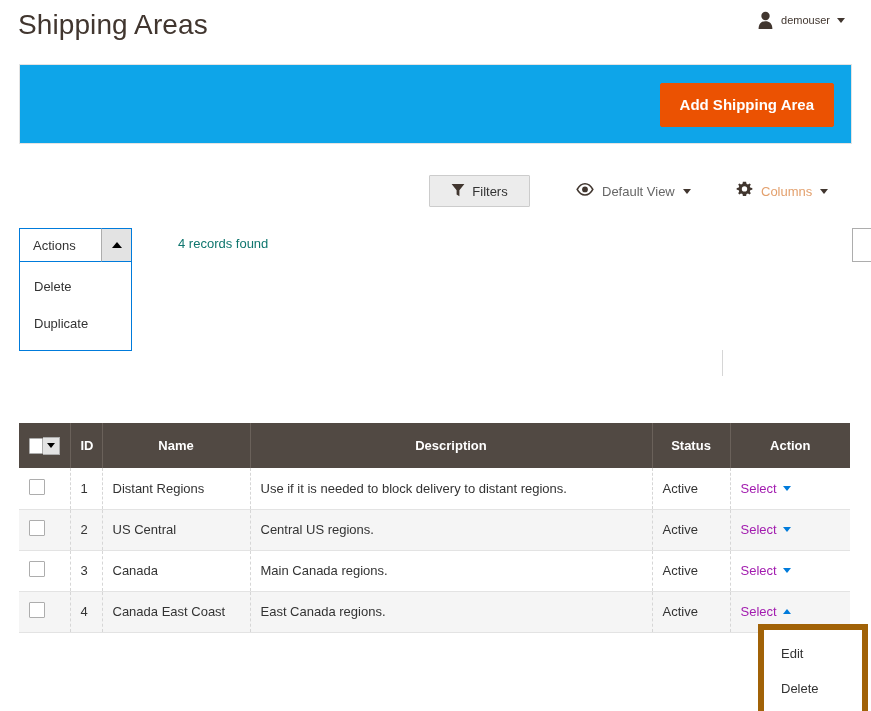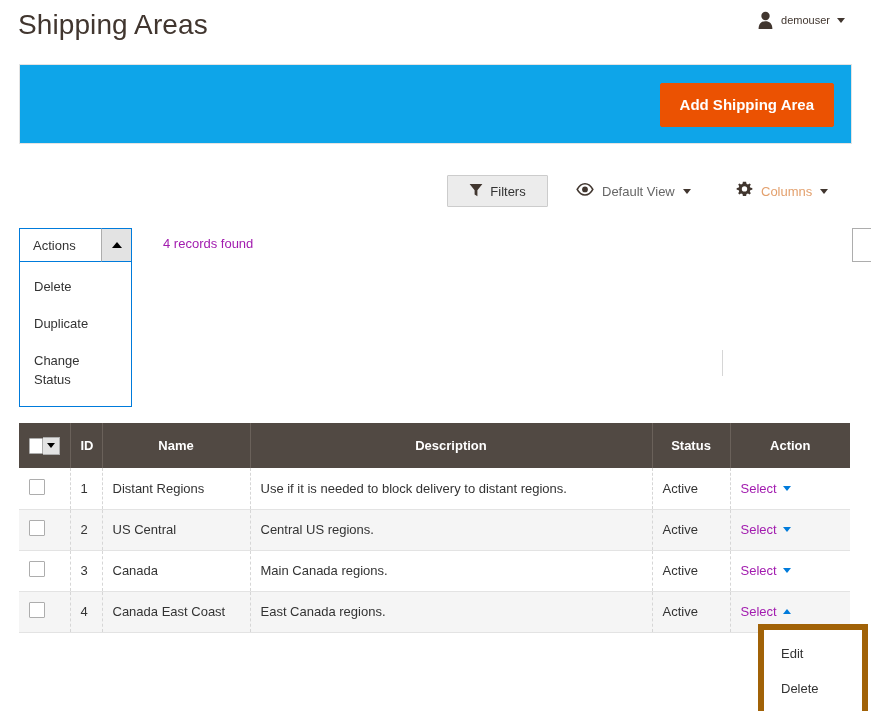--- a/index.html
+++ b/index.html
@@ -54,21 +54,21 @@
     font-family: "Liberation Sans", sans-serif;
     cursor: pointer; border-radius: 2px;
     line-height: 42px;
   }
 
   
   .grid-controls {
     position: absolute; left: 0; top: 172px; width: 871px; height: 38px;
   }
   .btn-filters {
-    position: absolute; left: 447px; top: 3px;
+    position: absolute; left: 429px; top: 3px;
     width: 101px; height: 32px;
     background: #ececec; border: 1px solid #cccccc;
     border-radius: 1px;
     display: flex; align-items: center; justify-content: center; gap: 7px;
     font-size: 13px; color: #333; cursor: pointer;
   }
   .view-control {
     position: absolute; top: 3px;
     display: flex; align-items: center; gap: 8px;
     height: 32px; cursor: pointer; font-size: 13px;
@@ -122,22 +122,22 @@
     width: 113px;
     background: #ffffff; border: 1px solid #007bdb; border-top: none;
     z-index: 29; padding: 6px 0 8px 0;
   }
   .massaction-menu .mi {
     padding: 9px 13px 9px 14px;
     font-size: 13px; color: #333333; cursor: pointer;
     line-height: 19px;
   }
   .records-found {
-    position: absolute; left: 163px; top: 8px;
-    font-size: 13px; color: #a21caf;
+    position: absolute; left: 178px; top: 8px;
+    font-size: 13px; color: #0f766e;
   }
 
   .pager { position: absolute; right: 19px; top: 0; height: 34px; }
   .perpage {
     position: absolute; left: 0; top: 0;
     width: 87px; height: 34px; display: flex;
   }
   .perpage-value {
     flex: 1 1 auto; border: 1px solid #adadad; border-right: none;
     background: #ffffff; font-size: 13px; color: #333;
@@ -276,21 +276,20 @@
     <div class="massaction">
       <div class="massaction-label">Actions</div>
       <div class="massaction-toggle">
         <span class="tri-up-sm"></span>
       </div>
     </div>
 
     <div class="massaction-menu">
       <div class="mi">Delete</div>
       <div class="mi">Duplicate</div>
-      <div class="mi">Change Status</div>
     </div>
 
     <div class="records-found">4 records found</div>
 
     <div class="pager">
       <div class="perpage">
         <div class="perpage-value">20</div>
 
       </div>
 

